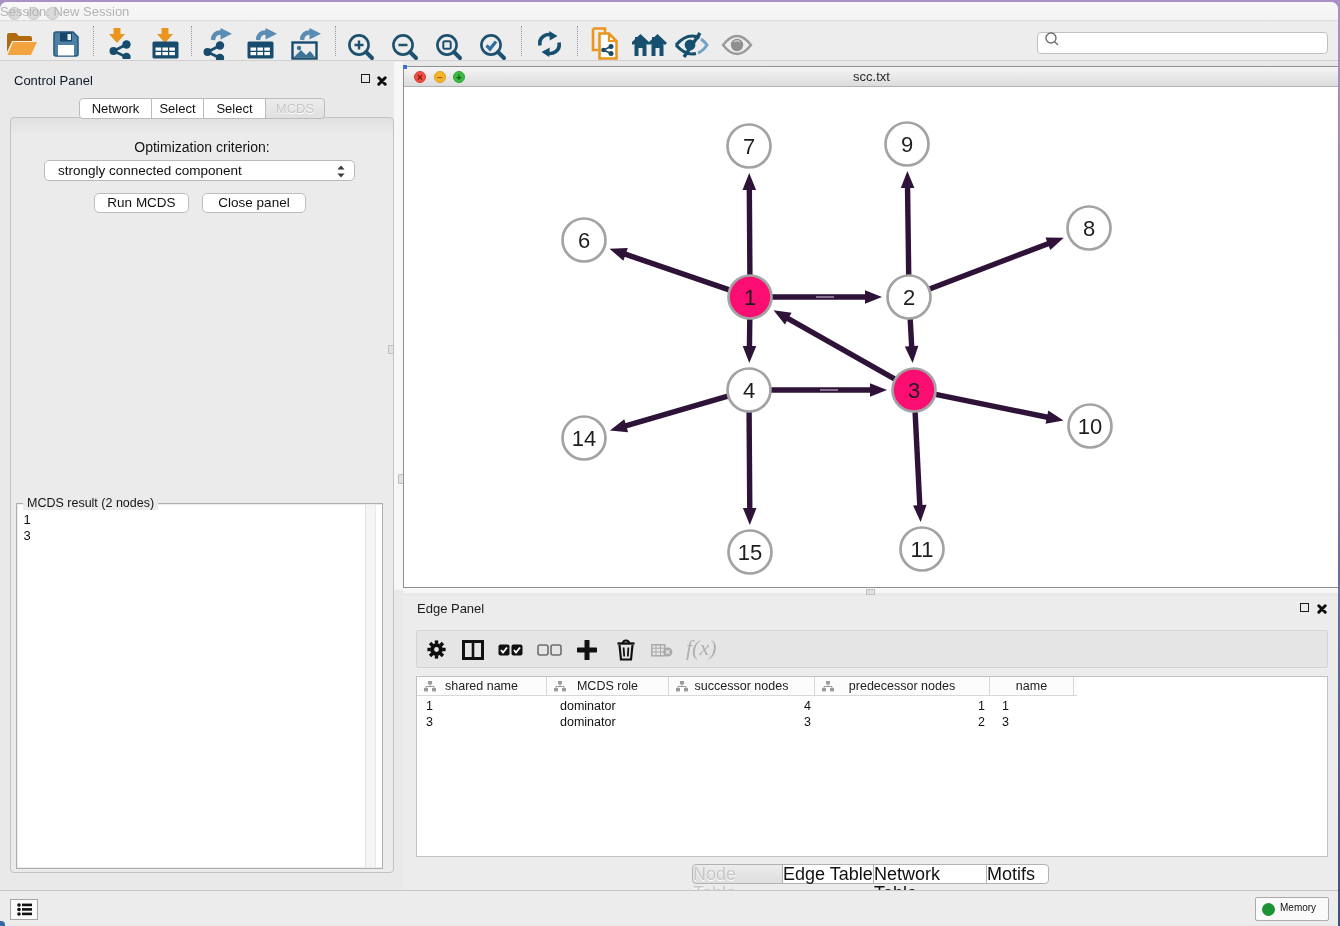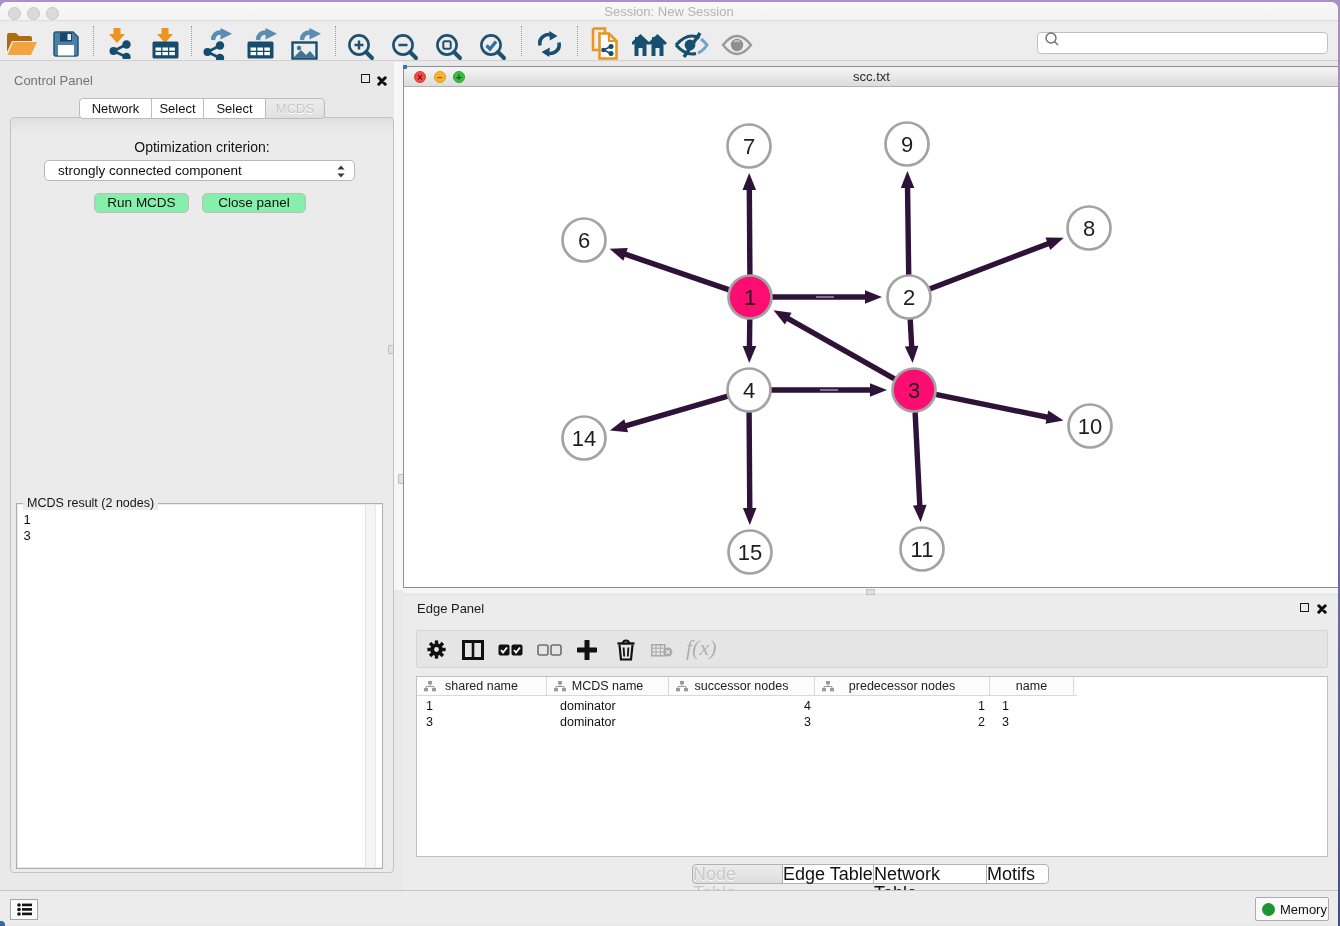--- a/index.html
+++ b/index.html
@@ -1,30 +1,30 @@
 <!DOCTYPE html>
 <html><head><meta charset="utf-8">
 <style>
 *{margin:0;padding:0;box-sizing:border-box}
 html,body{width:1340px;height:926px;overflow:hidden}
 body{background:linear-gradient(180deg,#ab90c6 0%,#8d7bb5 40%,#3f4e86 100%);font-family:"Liberation Sans",sans-serif;position:relative}
 .win{position:absolute;left:0;top:2px;width:1338px;height:924px;background:#e9e9e9;border-radius:7px 7px 0 0;overflow:hidden}
 .titlebar{position:absolute;left:0;top:0;width:100%;height:19px;background:linear-gradient(#f8f8f8,#f3f3f3);border-bottom:1px solid #dedede}
 .tl{position:absolute;top:5px;width:13px;height:13px;border-radius:50%;background:#dadada;border:1px solid #c6c6c6}
-.title{position:absolute;top:2px;left:0;width:100%;text-align:center;font-size:13px;color:#b4b4b4}
+.title{position:absolute;top:2px;left:0;width:100%;text-align:left;font-size:13px;color:#b4b4b4}
 .toolbar{position:absolute;left:0;top:20px;width:100%;height:39px;background:#ededed;border-bottom:1px solid #d0d0d0}
 .tsep{position:absolute;top:4px;height:30px;width:0;border-left:1px dotted #9a9a9a}
 .ticon{position:absolute;top:0}
 .search{position:absolute;left:1037px;top:10px;width:291px;height:22px;background:#fff;border:1px solid #c0c0c0;border-radius:4px}
 
-.cp-title{position:absolute;left:14px;top:71px;font-size:13px;color:#737373}
+.cp-title{position:absolute;left:14px;top:71px;font-size:13px;color:#0f172a}
 .panefloat{position:absolute;width:9px;height:9px;border:1.6px solid #1a1a1a;background:transparent}
 .tab{position:absolute;top:96px;height:21px;border:1px solid #bcbcbc;background:#fff;font-size:13px;color:#111;text-align:center;line-height:20px}
 .cp-panel{position:absolute;left:10px;top:115px;width:384px;height:756px;border:1px solid #c3c3c3;border-radius:4px;background:linear-gradient(#e0e0e0 0px,#ebebeb 16px,#ebebeb)}
-.btn{position:absolute;height:20px;background:#86efac;border:1px solid #bdbdbd;border-radius:5px;font-size:13.5px;color:#111;text-align:center;line-height:18px}
+.btn{position:absolute;height:20px;background:#ffffff;border:1px solid #bdbdbd;border-radius:5px;font-size:13.5px;color:#111;text-align:center;line-height:18px}
 .groupbox{position:absolute;left:16px;top:501px;width:367px;height:366px;border:1px solid #aeaeae}
 .groupwhite{position:absolute;left:0.5px;top:0.5px;width:364px;height:362px;background:#fff}
 .divider{position:absolute;left:394px;top:60px;width:9px;height:528px;background:#f7f7f7}
 
 .nwin{position:absolute;left:403px;top:64px;width:937px;height:522px;border:1px solid #8f8f8f;background:#fff}
 .nwin-tb{position:absolute;left:0;top:0;width:100%;height:20px;background:linear-gradient(#f5f5f5,#dcdcdc);border-bottom:1px solid #b2b2b2}
 .lt{position:absolute;top:4px;width:12px;height:12px;border-radius:50%;font-size:10px;font-weight:bold;text-align:center;line-height:11px}
 
 .tp{position:absolute;left:403px;top:594px;width:937px;height:296px;background:#ececec}
 .tp-toolbar{position:absolute;left:13px;top:34px;width:912px;height:38px;background:#e5e5e5;border:1px solid #d4d4d4;border-radius:2px}
@@ -373,21 +373,21 @@
           </g>
           <circle cx="16.8" cy="8" r="4.6" fill="#a9a9a9"></circle>
           <path d="M15 6.2 L18.6 9.8 M18.6 6.2 L15 9.8" stroke="#e5e5e5" stroke-width="1.3"></path>
         </svg>
 
       <div style="position:absolute;left:269px;top:4px;font-family:'Liberation Serif',serif;font-style:italic;font-size:22px;color:#b0b0b0">f(x)</div>
     </div>
     <div class="tbl" id="tbl">
       <div style="position:absolute;left:0;top:0;width:660px;height:19px;border-bottom:1px solid #d8d8d8;background:#fcfcfc"></div>
       <div class="th" style="left:0px;width:130px">shared name</div>
-      <div class="th" style="left:130px;width:122px">MCDS name</div>
+      <div class="th" style="left:130px;width:122px">MCDS role</div>
       <div class="th" style="left:252px;width:146px">successor nodes</div>
       <div class="th" style="left:398px;width:175px">predecessor nodes</div>
       <div class="th" style="left:573px;width:84px">name</div>
       <svg class="hic" style="position:absolute;left:7px;top:4px" width="12" height="11" viewBox="0 0 12 11">
           <g fill="#9b9b9b">
             <rect x="4" y="0" width="4" height="3.4"></rect>
             <rect x="0" y="7" width="4" height="3.4"></rect>
             <rect x="8" y="7" width="4" height="3.4"></rect>
             <path d="M6 3.4 V5.5 M2 7 V5.5 H10 V7" stroke="#9b9b9b" fill="none"></path>
           </g>
@@ -439,17 +439,17 @@
           <circle cx="2" cy="2" r="1.8" fill="#111"></circle>
           <circle cx="2" cy="6.5" r="1.8" fill="#111"></circle>
           <circle cx="2" cy="11" r="1.8" fill="#111"></circle>
           <rect x="5" y="0.6" width="10" height="2.6" fill="#111"></rect>
           <rect x="5" y="5.1" width="10" height="2.6" fill="#111"></rect>
           <rect x="5" y="9.6" width="10" height="2.6" fill="#111"></rect>
         </svg>
     </div>
     <div style="position:absolute;left:1255px;top:6px;width:74px;height:24px;background:#fafafa;border:1px solid #ababab;border-radius:2px">
       <div style="position:absolute;left:6px;top:5px;width:13px;height:13px;border-radius:50%;background:#1d9434"></div>
-      <div style="position:absolute;left:24px;top:4px;font-size:13px;color:#111">Memory</div>
+      <div style="position:absolute;left:24px;top:4px;font-size:10px;color:#111">Memory</div>
     </div>
   </div>
 </div>
 <div style="position:absolute;left:-3px;top:921px;width:8px;height:8px;border-radius:50%;background:#3468ab"></div>
 
 </body></html>

